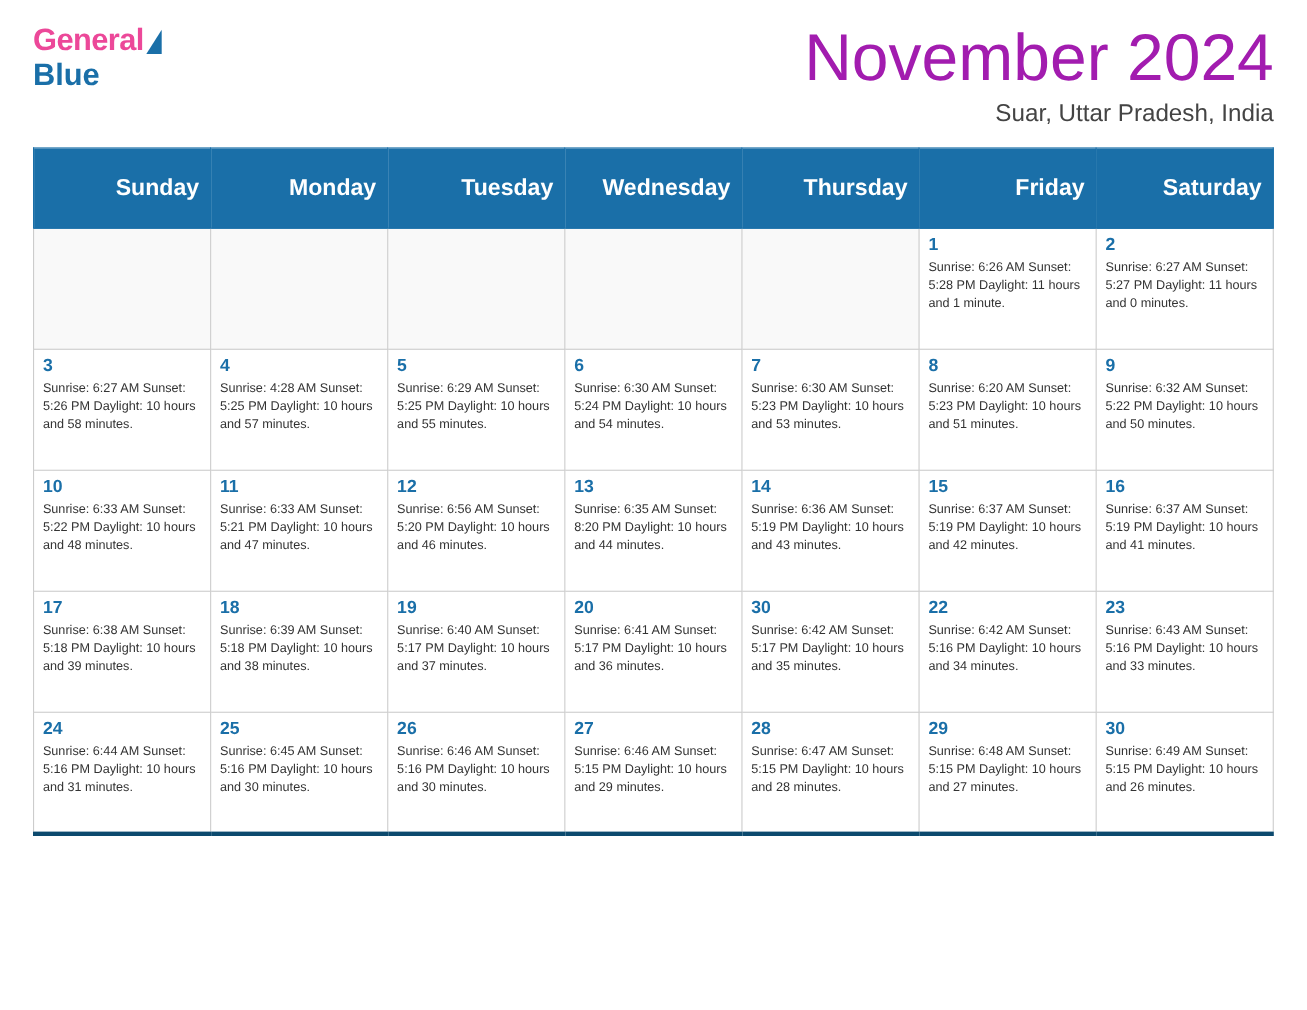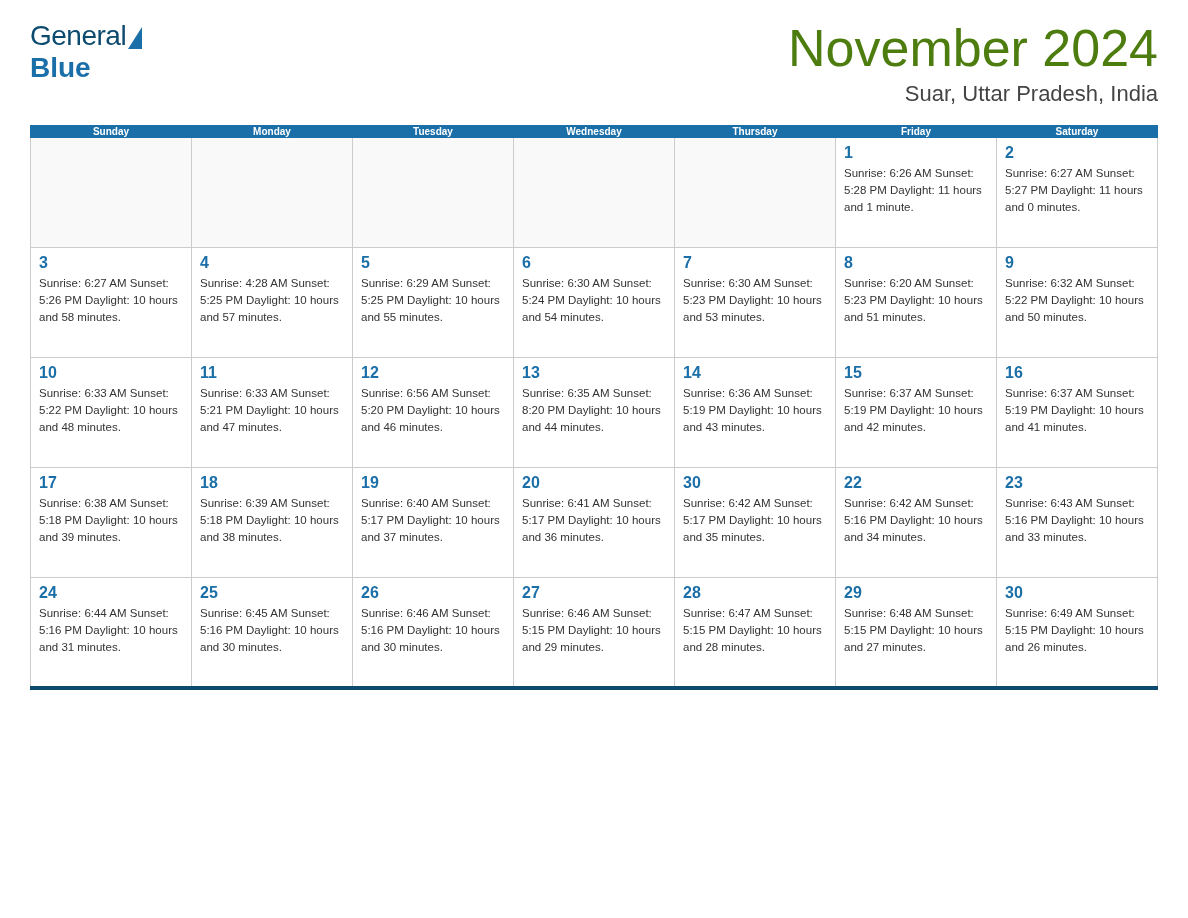--- a/index.html
+++ b/index.html
@@ -21,63 +21,63 @@
       display: flex;
       flex-direction: column;
       align-items: flex-start;
     }
     .logo-top {
       display: flex;
       align-items: center;
     }
     .logo-general {
       font-size: 28px;
-      font-weight: normal;
-      color: #0c4a6e;
+      font-weight: bold;
+      color: #ec4899;
       letter-spacing: -0.5px;
     }
     .logo-triangle {
       width: 0;
       height: 0;
       border-left: 14px solid transparent;
       border-bottom: 22px solid #1a6fa8;
       margin-left: 2px;
       margin-top: 4px;
     }
     .logo-blue {
       font-size: 28px;
       font-weight: bold;
       color: #1a6fa8;
       margin-left: 0;
     }
     .title-block {
       text-align: right;
     }
     .month-title {
-      font-size: 52px;
+      font-size: 60px;
       font-weight: 300;
-      color: #4d7c0f;
+      color: #a21caf;
       line-height: 1.1;
     }
     .subtitle {
       font-size: 22px;
       color: #444;
       margin-top: 4px;
     }
     table {
       width: 100%;
       border-collapse: collapse;
     }
     thead tr th {
       background-color: #1a6fa8;
       color: #fff;
-      font-size: 10px;
+      font-size: 21px;
       font-weight: bold;
-      padding: 0 10px;
-      text-align: center;
+      padding: 24px 10px;
+      text-align: right;
       border: 1px solid #1a6fa8;
     }
     tbody tr td {
       border: 1px solid #ccc;
       vertical-align: top;
       padding: 6px 8px;
       width: 14.28%;
       height: 110px;
     }
     .day-number {

